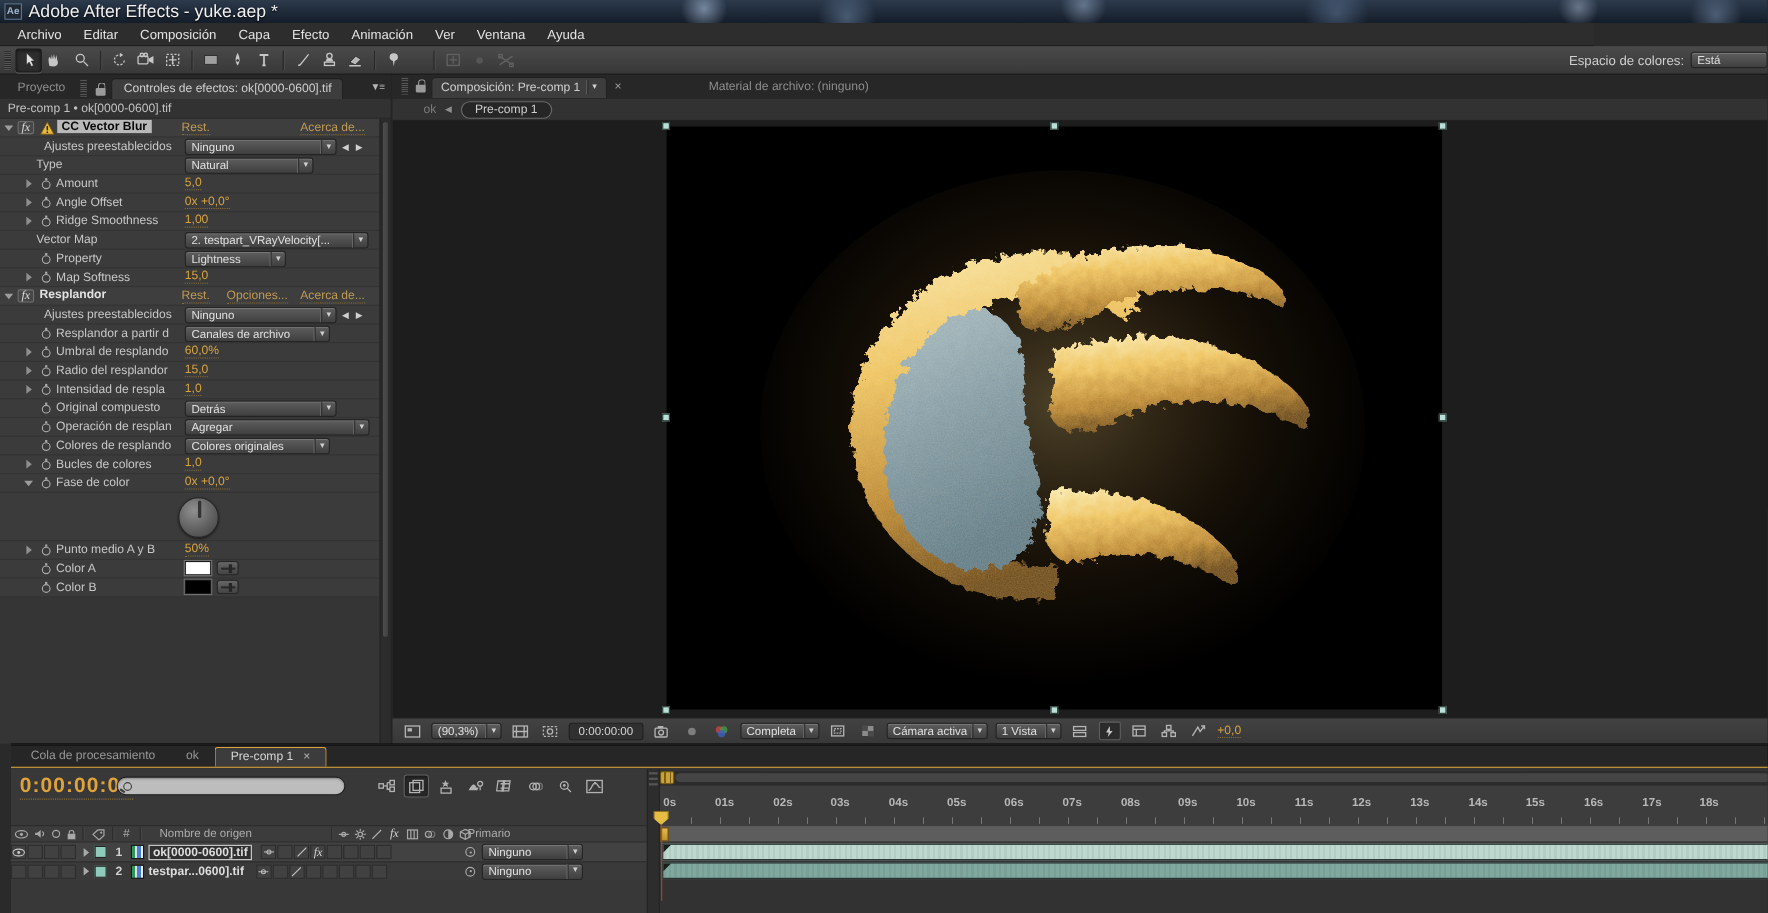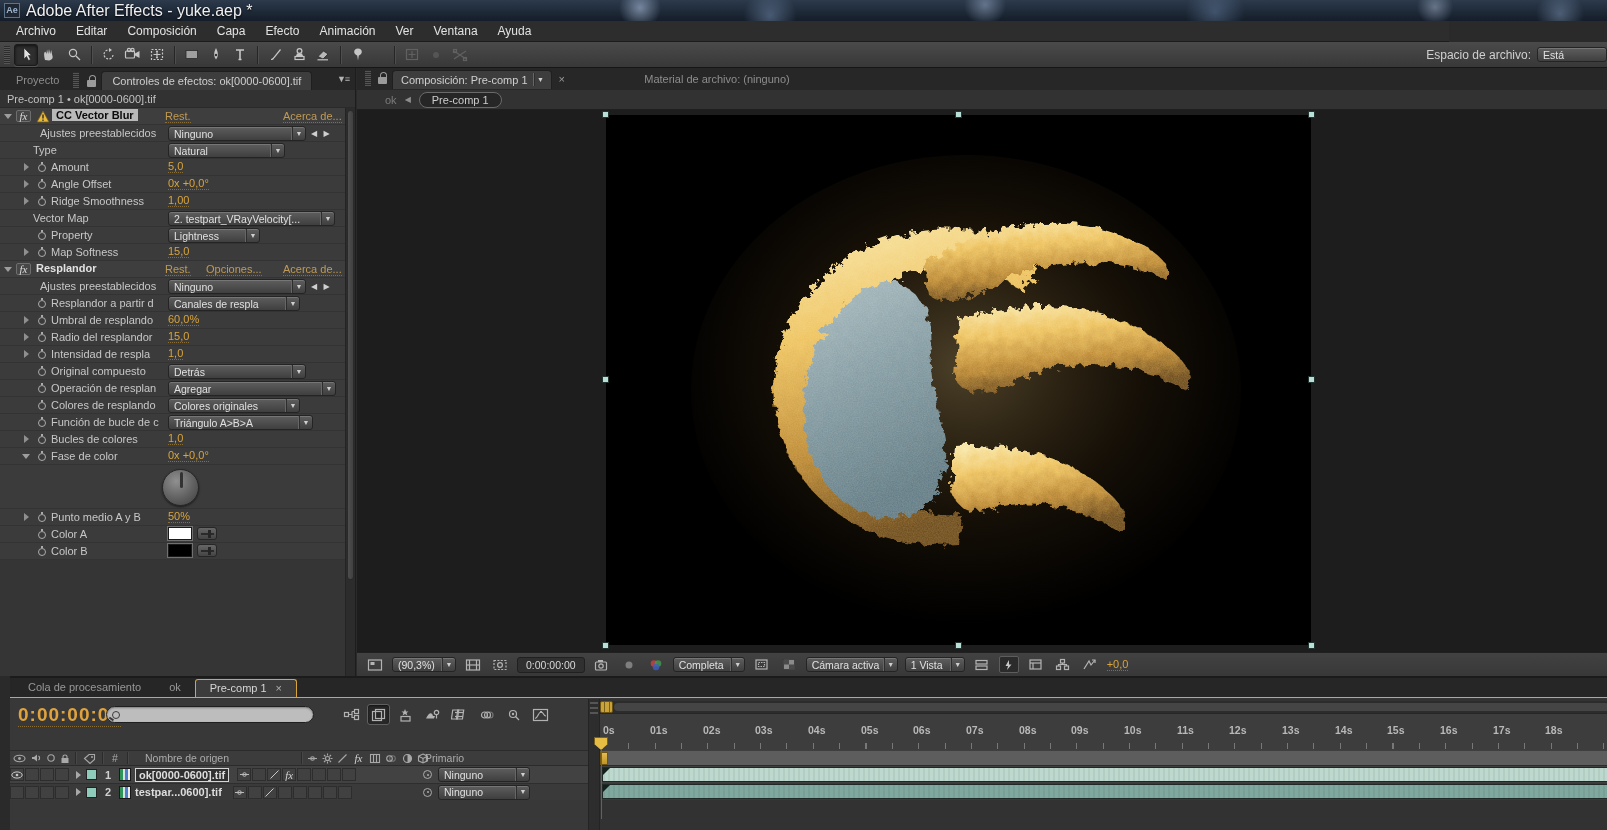--- a/index.html
+++ b/index.html
@@ -84,21 +84,21 @@
   .fxbadge { position:absolute; left:16px; top:2px; width:15px; height:12px;
     font-family:"Liberation Serif", serif; font-style:italic; font-size:11px; color:#dcdcdc;
     border:1px solid #6e6e6e; border-radius:2px; text-align:center; line-height:11px;
     background:#474747; }
   .warnico { position:absolute; left:36px; top:2px; }
   .ename { position:absolute; left:53px; top:1px; font-weight:bold; font-size:11px; color:#e2e2e2; }
   .ename.selected { left:52px; background:#b9b9b9; color:#0a0a0a; padding:0 4px; }
   .e2name { left:36px; }
   .elink { position:absolute; top:2px; color:#c09a54; font-size:11px;
     border-bottom:1px dotted #8a6d35; cursor:pointer; }
-  .lk-rest { left:165px; } .lk-opt { left:206px; } .lk-about { left:283px; }
+  .lk-rest { left:165px; } .lk-opt { left:206px; } .lk-about { left:273px; }
   .swico { position:absolute; left:38px; top:5px; width:8px; height:8px;
     border:1px solid #ababab; border-radius:50%; }
   .swico::before { content:''; position:absolute; left:2px; top:-3px; width:2px; height:2px; background:#ababab; }
   .elbl { position:absolute; left:51px; top:2px; width:114px; color:#c7c7c7;
     white-space:nowrap; overflow:hidden; font-size:11px; }
   .elbl.noind { left:33px; width:132px; }
   .elbl.preset { left:40px; width:126px; }
   .evalz { position:absolute; left:168px; top:1px; display:flex; align-items:center; gap:5px; }
   .oval { color:#d9a43c; font-size:11px; border-bottom:1px dotted #8a6d35; white-space:nowrap; }
   .ddnav { color:#cfcfcf; font-size:8px; letter-spacing:2px; }
@@ -348,21 +348,21 @@
         </svg>
       </button>
     <button class="tool dim">
         <svg width="16" height="14">
           <path d="M2,3 L14,11 M2,11 L14,3"></path>
           <rect x="1.5" y="1.5" width="3" height="3"></rect>
           <rect x="11.5" y="9.5" width="3" height="3"></rect>
         </svg>
       </button>
     <div id="workspace">
-      <span class="ws-label">Espacio de archivo:</span>
+      <span class="ws-label">Espacio de colores:</span>
       <span class="dd" style="width:70px">
           <span class="ddt">Está</span>
         </span>
     </div>
   </div>
 
   <div id="main">
 
     <div id="fx-panel">
       <div class="tabstrip">
@@ -475,21 +475,21 @@
                 <span class="dda">▼</span>
               </span>
               <span class="ddnav">◀ ▶</span>
             </span>
         </div>
         <div class="erow">
           <span class="swico"></span>
           <span class="elbl">Resplandor a partir d</span>
           <span class="evalz">
               <span class="dd" style="width:132px">
-                <span class="ddt">Canales de respla</span>
+                <span class="ddt">Canales de archivo</span>
                 <span class="dda">▼</span>
               </span>
             </span>
         </div>
         <div class="erow">
           <span class="tri right"></span>
             <span class="swico"></span>
           <span class="elbl">Umbral de resplando</span>
           <span class="evalz">
               <span class="oval">60,0%</span>
@@ -530,30 +530,20 @@
                 <span class="dda">▼</span>
               </span>
             </span>
         </div>
         <div class="erow">
           <span class="swico"></span>
           <span class="elbl">Colores de resplando</span>
           <span class="evalz">
               <span class="dd" style="width:132px">
                 <span class="ddt">Colores originales</span>
-                <span class="dda">▼</span>
-              </span>
-            </span>
-        </div>
-        <div class="erow">
-          <span class="swico"></span>
-          <span class="elbl">Función de bucle de c</span>
-          <span class="evalz">
-              <span class="dd" style="width:145px">
-                <span class="ddt">Triángulo A&gt;B&gt;A</span>
                 <span class="dda">▼</span>
               </span>
             </span>
         </div>
         <div class="erow">
           <span class="tri right"></span>
             <span class="swico"></span>
           <span class="elbl">Bucles de colores</span>
           <span class="evalz">
               <span class="oval">1,0</span>

